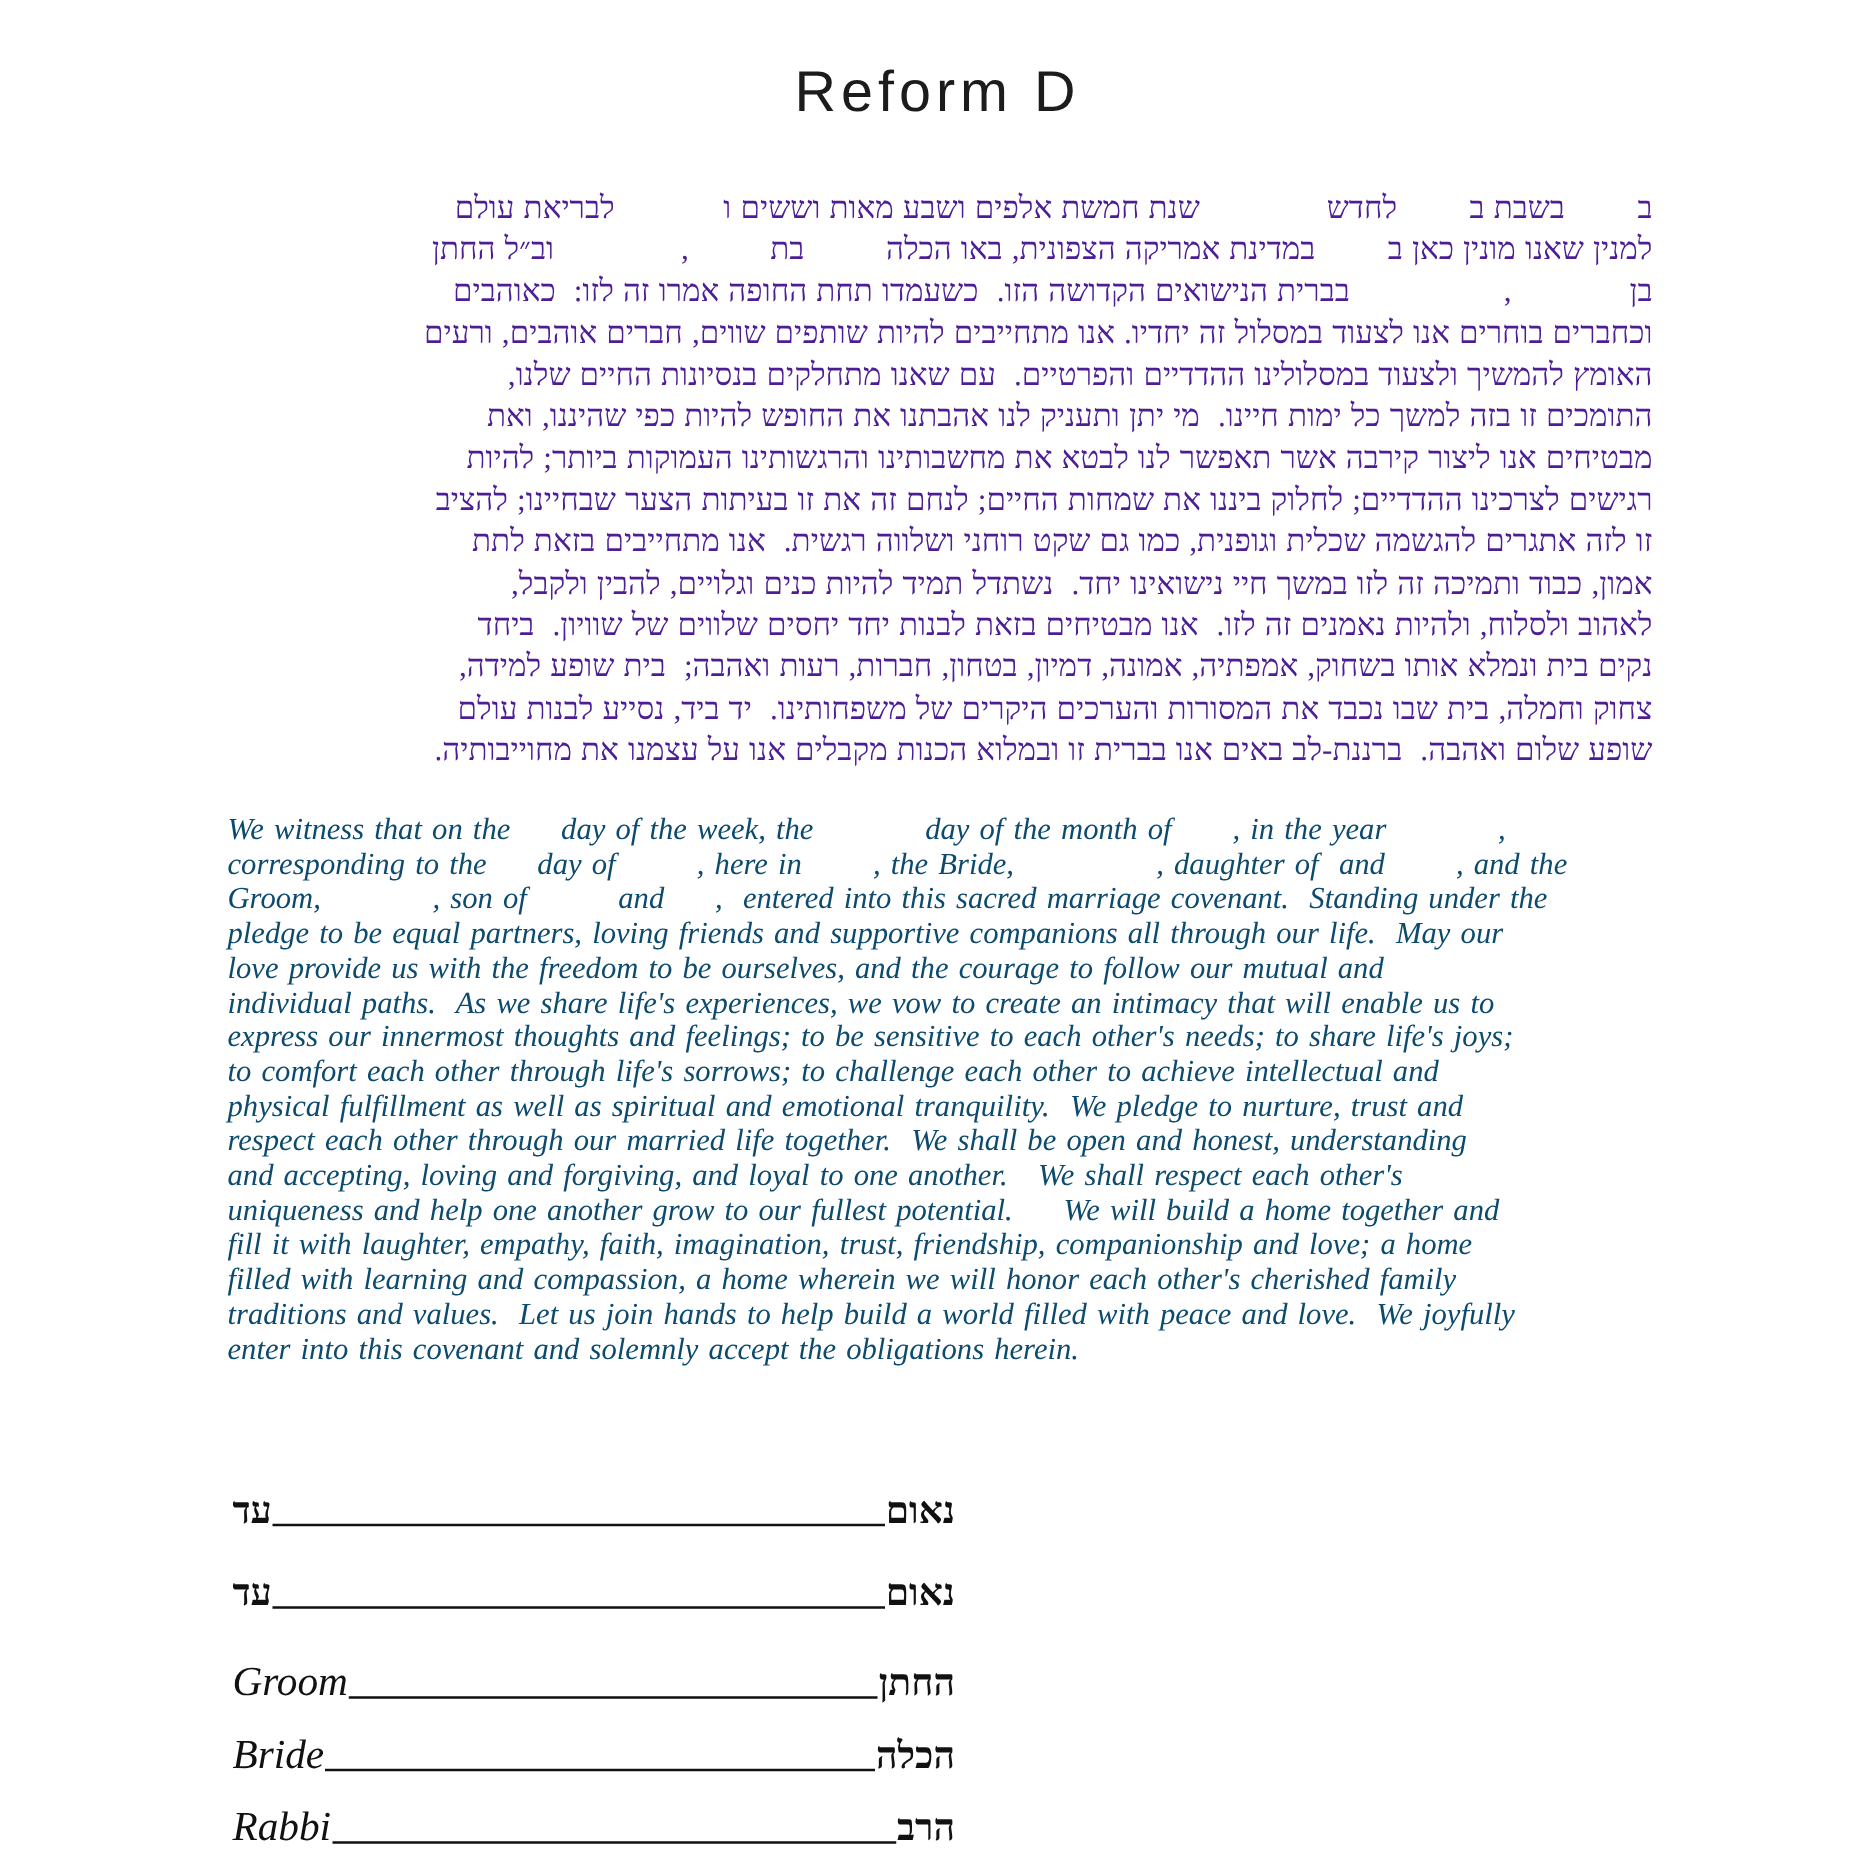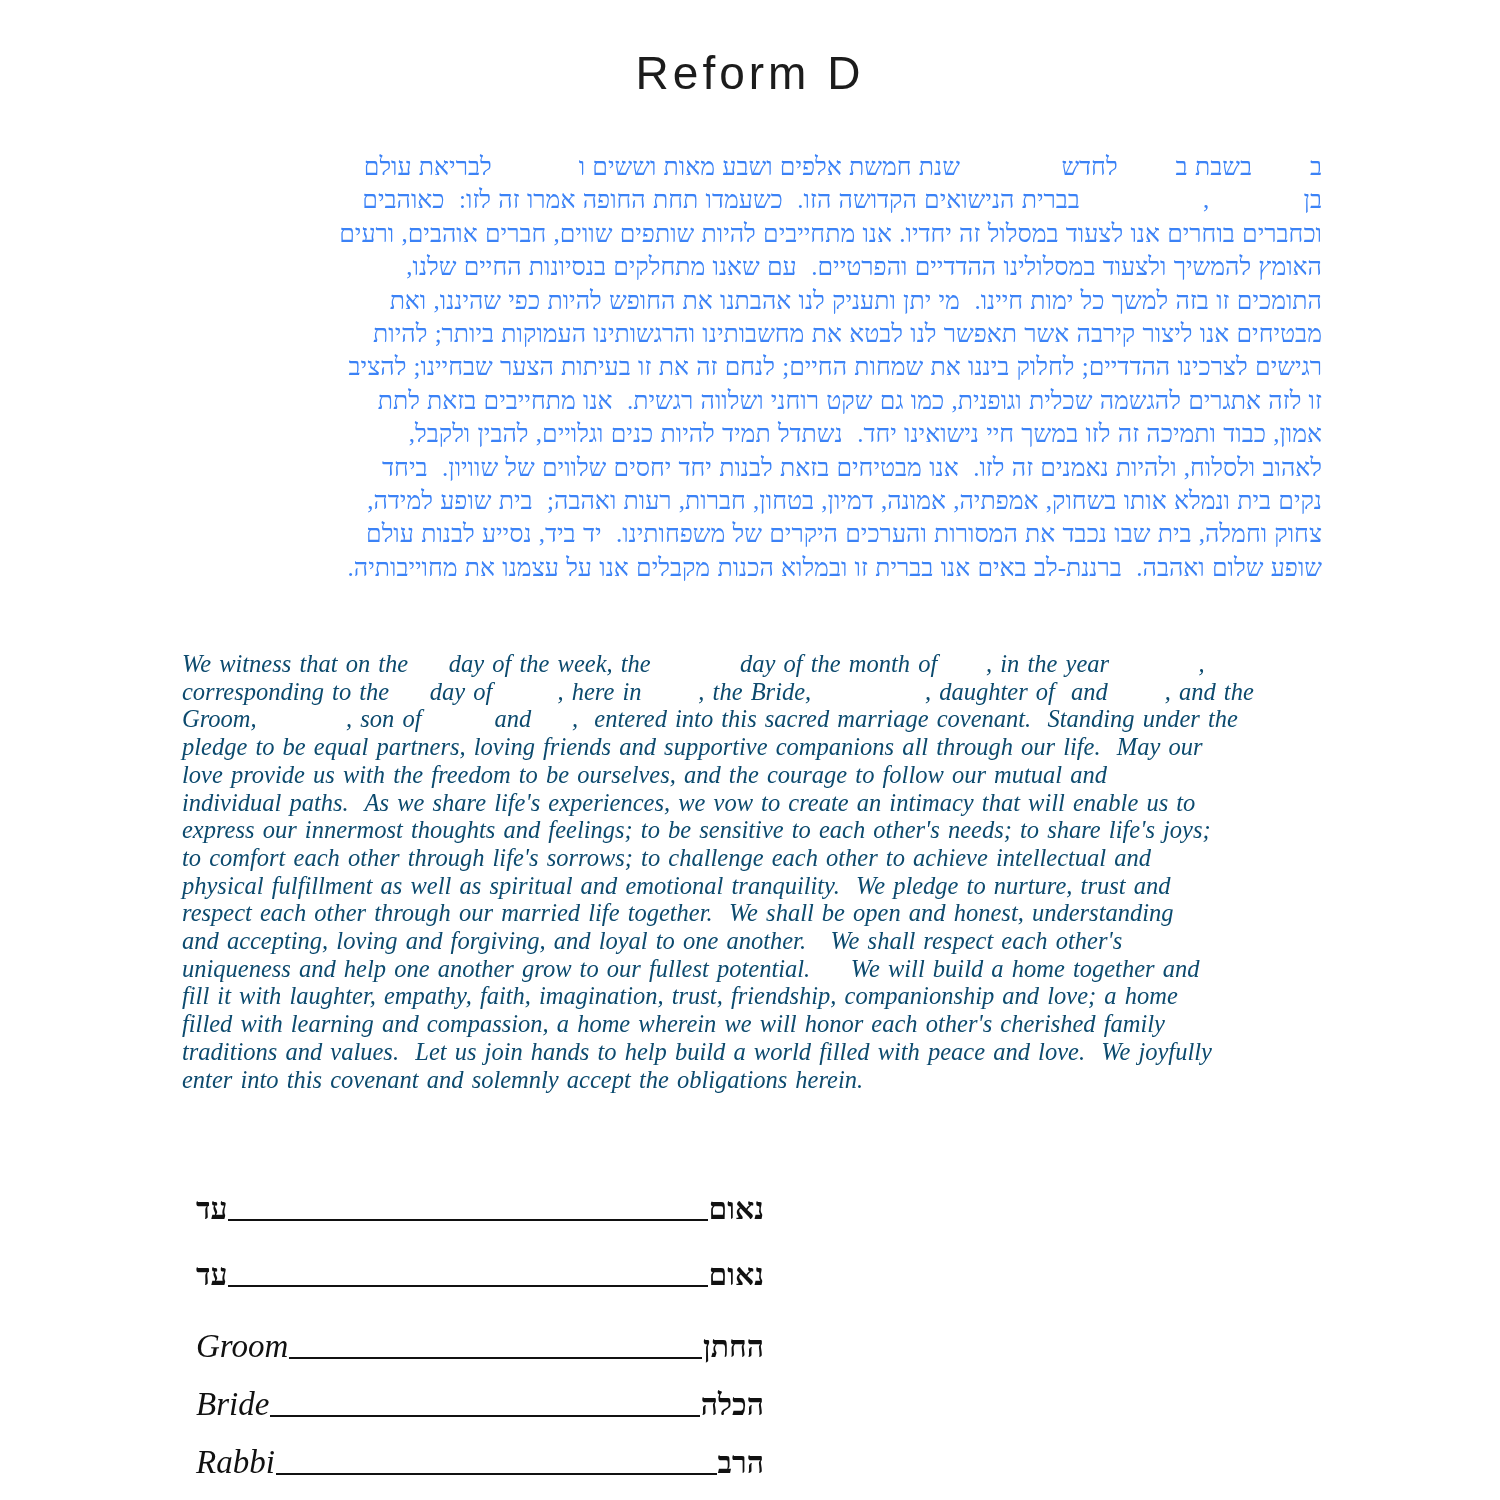--- a/index.html
+++ b/index.html
@@ -3,46 +3,47 @@
 <meta charset="utf-8">
 <style>
   html,body{margin:0;padding:0;background:#ffffff;}
   .page{position:relative;width:1500px;height:1500px;background:#ffffff;overflow:hidden;
         font-family:"Liberation Serif","DejaVu Serif",serif;color:#111;}
   .title{position:absolute;top:46px;left:0;width:100%;text-align:center;
          font-family:"Liberation Sans","DejaVu Sans",sans-serif;
          font-size:46px;font-weight:400;letter-spacing:4px;color:#1c1c1c;}
   .hebrew-block{position:absolute;top:150px;left:180px;width:1142px;direction:rtl;unicode-bidi:embed;}
   .heb-line{font-family:"Liberation Serif","DejaVu Serif","DejaVu Sans",serif;
-            font-size:25px;line-height:33.4px;white-space:pre-wrap;color:#3b82f6;
+            font-size:25px;line-height:33.4px;white-space:pre-wrap;color:#4c1d95;
             word-spacing:1px;}
   .english-block{position:absolute;top:650px;left:182px;width:1148px;}
   .eng-line{font-family:"Liberation Serif","DejaVu Serif",serif;font-style:italic;
             font-size:24.5px;line-height:27.7px;white-space:pre-wrap;color:#0c4a6e;
             word-spacing:2px;}
   .sig-block{position:absolute;top:1190px;left:186px;width:578px;}
-  .sig-row{display:flex;align-items:flex-end;margin-left:10px;}
+  .sig-row{display:flex;align-items:flex-end;}
   .sig-row.witness{margin-bottom:30px;height:36px;}
   .sig-row.party{margin-bottom:22px;height:36px;align-items:flex-end;}
   .sig-gap{height:6px;}
   .sig-line{flex:1;border-bottom:2px solid #111;height:1px;margin:0 1px 5px 1px;}
   .sig-heb{font-family:"Liberation Serif","DejaVu Serif","DejaVu Sans",serif;
            font-size:30px;font-weight:600;line-height:34px;direction:rtl;}
   .sig-eng{font-family:"Liberation Serif","DejaVu Serif",serif;font-style:italic;
            font-size:33px;line-height:36px;}
 </style>
 </head>
 <body>
 
 <div class="page">
 
   <div class="title">Reform D</div>
 
   <div class="hebrew-block">
     <div class="heb-line">ב        בשבת ב        לחדש              שנת חמשת אלפים ושבע מאות וששים ו            לבריאת עולם</div>
+    <div class="heb-line">למנין שאנו מונין כאן ב        במדינת אמריקה הצפונית, באו הכלה         בת         ,              וב״ל החתן</div>
     <div class="heb-line">בן             ,                 בברית הנישואים הקדושה הזו.  כשעמדו תחת החופה אמרו זה לזו:  כאוהבים</div>
     <div class="heb-line">וכחברים בוחרים אנו לצעוד במסלול זה יחדיו. אנו מתחייבים להיות שותפים שווים, חברים אוהבים, ורעים</div>
     <div class="heb-line">האומץ להמשיך ולצעוד במסלולינו ההדדיים והפרטיים.  עם שאנו מתחלקים בנסיונות החיים שלנו,</div>
     <div class="heb-line">התומכים זו בזה למשך כל ימות חיינו.  מי יתן ותעניק לנו אהבתנו את החופש להיות כפי שהיננו, ואת</div>
     <div class="heb-line">מבטיחים אנו ליצור קירבה אשר תאפשר לנו לבטא את מחשבותינו והרגשותינו העמוקות ביותר; להיות</div>
     <div class="heb-line">רגישים לצרכינו ההדדיים; לחלוק ביננו את שמחות החיים; לנחם זה את זו בעיתות הצער שבחיינו; להציב</div>
     <div class="heb-line">זו לזה אתגרים להגשמה שכלית וגופנית, כמו גם שקט רוחני ושלווה רגשית.  אנו מתחייבים בזאת לתת</div>
     <div class="heb-line">אמון, כבוד ותמיכה זה לזו במשך חיי נישואינו יחד.  נשתדל תמיד להיות כנים וגלויים, להבין ולקבל,</div>
     <div class="heb-line">לאהוב ולסלוח, ולהיות נאמנים זה לזו.  אנו מבטיחים בזאת לבנות יחד יחסים שלווים של שוויון.  ביחד</div>
     <div class="heb-line">נקים בית ונמלא אותו בשחוק, אמפתיה, אמונה, דמיון, בטחון, חברות, רעות ואהבה;  בית שופע למידה,</div>

